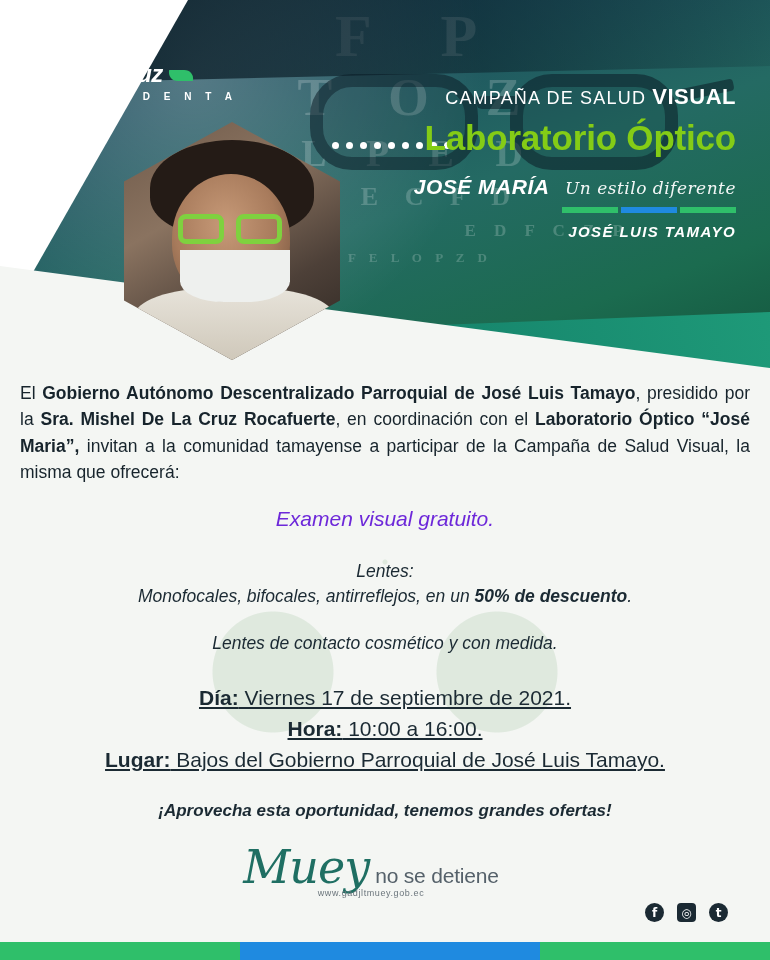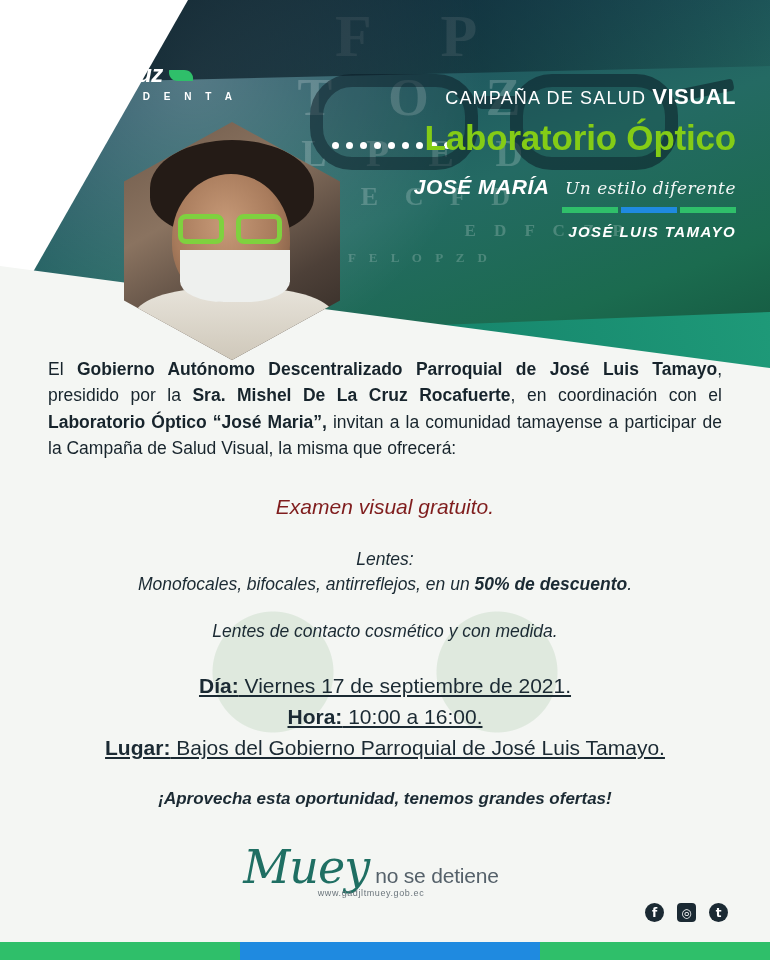--- a/index.html
+++ b/index.html
@@ -177,32 +177,32 @@
   .watermark {
     position: absolute; top: 430px; left: 50%; transform: translateX(-50%);
     width: 560px; height: 440px; opacity: 0.10; pointer-events: none;
     background:
       radial-gradient(circle at 50% 30%, #2e7d32 0 2px, transparent 3px),
       radial-gradient(circle at 30% 55%, #2e7d32 0 60px, transparent 61px),
       radial-gradient(circle at 70% 55%, #2e7d32 0 60px, transparent 61px);
   }
 
   .body {
-    position: absolute; top: 356px; left: 0; width: 770px;
-    padding: 0 48px;
+    position: absolute; top: 380px; left: 0; width: 770px;
+    padding: 0 20px;
     color: #1b2a33;
   }
   .para {
     font-size: 17.5px; line-height: 1.5; text-align: justify; text-justify: inter-word;
     color: #17242c;
   }
   .para b { font-weight: 700; }
   .center { text-align: center; }
 
-  .h-exam { margin-top: 34px; font-size: 21px; font-style: italic; font-weight: 400; color: #7f1d1d; }
+  .h-exam { margin-top: 22px; font-size: 21px; font-style: italic; font-weight: 400; color: #6d28d9; }
   .lentes-label { margin-top: 30px; font-size: 17.5px; font-style: italic; }
   .lentes-list { margin-top: 4px; font-size: 17.5px; font-style: italic; }
   .lentes-list b { font-weight: 700; font-style: italic; }
   .contacto { margin-top: 26px; font-size: 17.5px; font-style: italic; }
 
   .datos { margin-top: 28px; font-size: 21px; line-height: 1.48; text-decoration: underline; }
   .datos b { font-weight: 700; }
   .oferta { margin-top: 26px; font-size: 17px; font-style: italic; font-weight: 700; }
 
   

